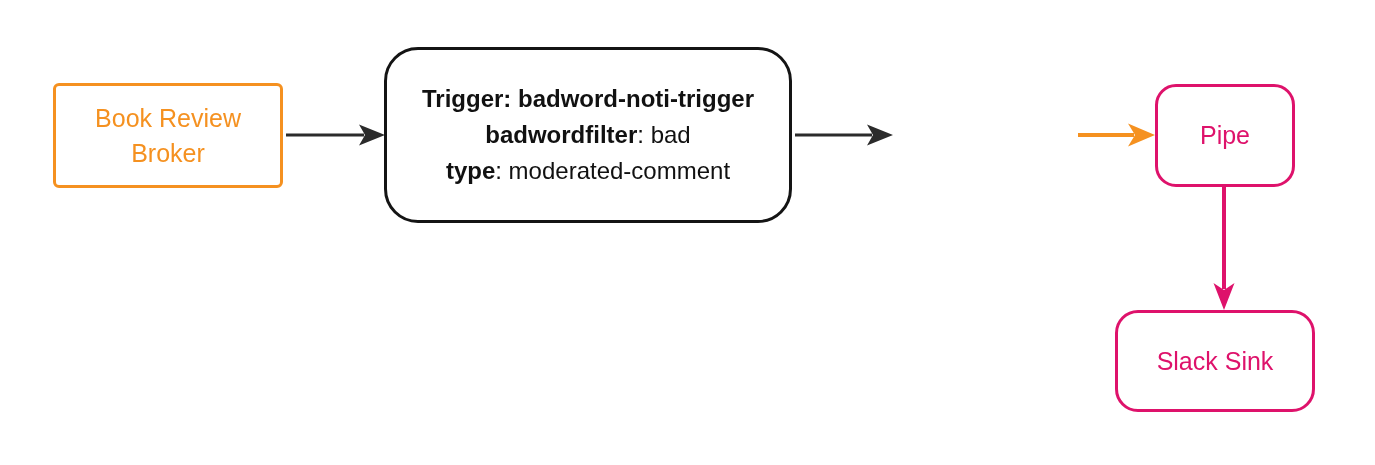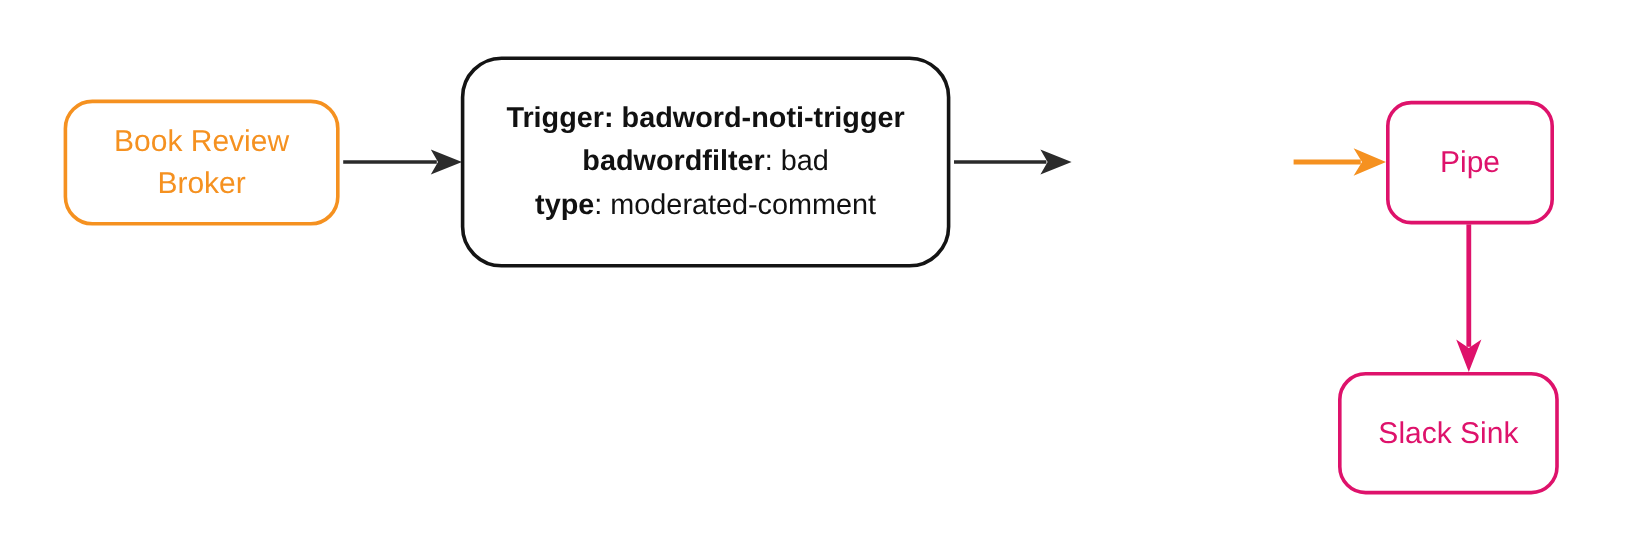--- a/index.html
+++ b/index.html
@@ -40,25 +40,25 @@
   }
   .trigger-text {
     font-size: 24px;
     line-height: 36px;
     color: #111111;
   }
   .trigger-text .bold { font-weight: 700; }
   .edge { position: absolute; overflow: visible; }
 
   
-  #node-book-review-broker { left: 53px;  top: 83px;  width: 230px; height: 105px; border-radius: 24px; }
+  #node-book-review-broker { left: 53px;  top: 83px;  width: 230px; height: 105px; border-radius: 6px; }
   #node-trigger            { left: 384px; top: 47px;  width: 408px; height: 176px; }
   #node-badword-broker     { left: 893px; top: 88px;  width: 182px; height: 94px;  border-radius: 15px; }
   #node-pipe               { left: 1155px;top: 84px;  width: 140px; height: 103px; border-radius: 21px; }
-  #node-slack-sink         { left: 1115px;top: 310px; width: 184px; height: 102px; border-radius: 23px; }
+  #node-slack-sink         { left: 1115px;top: 310px; width: 200px; height: 102px; border-radius: 23px; }
 </style>
 </head>
 <body>
 
 <div class="canvas">
 
   <div class="node orange" id="node-book-review-broker">
     <span class="node-label">Book Review
 Broker</span>
   </div>

